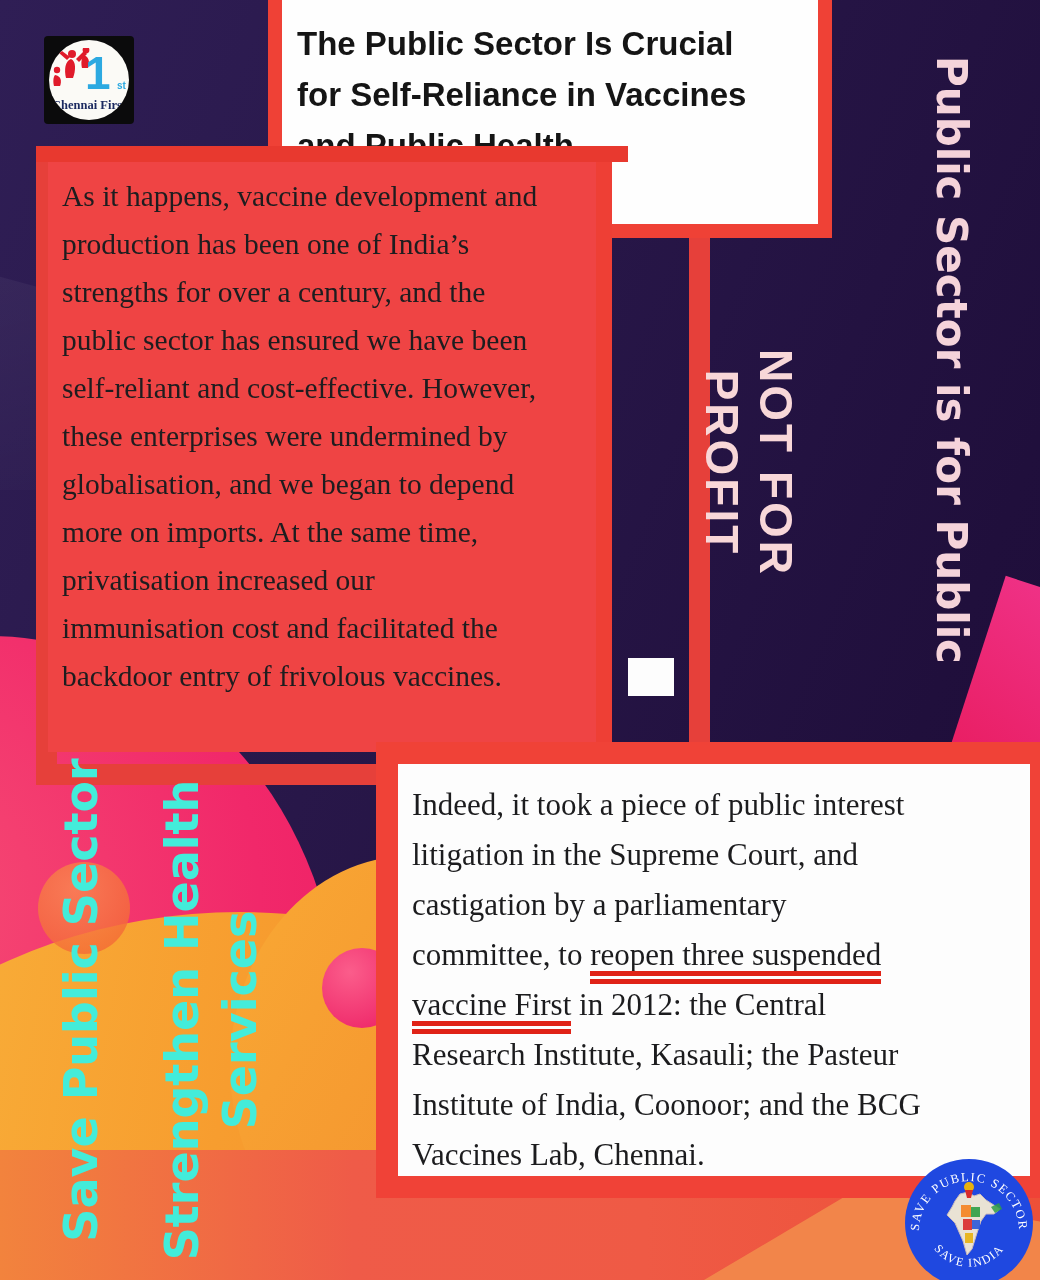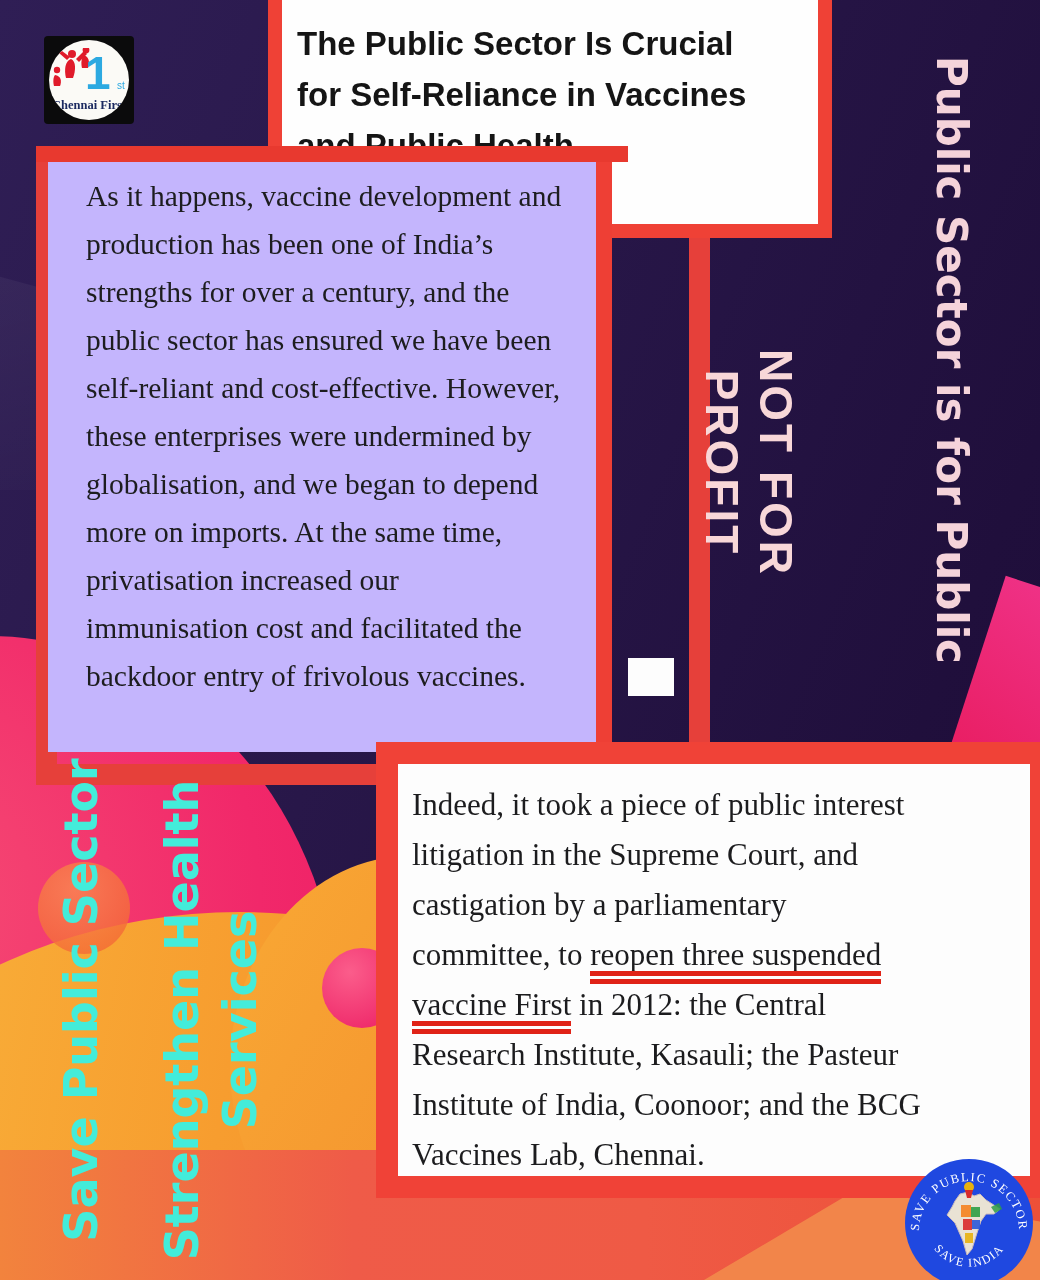--- a/index.html
+++ b/index.html
@@ -33,21 +33,21 @@
   
   #para1-frame{position:absolute;left:36px;top:146px;width:632px;height:597px;
       border:21px solid #e6403a;z-index:1;}
   #title-card{position:absolute;left:268px;top:0;width:564px;height:238px;box-sizing:border-box;
       background:#fefefe;border-left:14px solid #ef4136;border-right:14px solid #ef4136;
       border-bottom:14px solid #ef4136;z-index:2;}
   #title-text{padding:18px 14px 0 15px;font-weight:bold;font-size:33px;line-height:51px;
       color:#151515;letter-spacing:0;}
   #para1-topstrip{position:absolute;left:36px;top:146px;width:592px;height:16px;background:#e8392f;z-index:4;}
   #para1-box{position:absolute;left:48px;top:162px;width:564px;height:590px;box-sizing:border-box;
-      background:#c4b5fd;border-right:16px solid #ee3f35;z-index:3;padding-left:24px;}
+      background:#ef4444;border-right:16px solid #ee3f35;z-index:3;}
   #para1-text{padding:10px 12px 0 14px;white-space:nowrap;
       font-family:"Liberation Serif",serif;font-size:29.5px;line-height:48px;color:#1d1d1f;}
   #para2-card{position:absolute;left:376px;top:742px;width:676px;height:456px;box-sizing:border-box;
       background:#fdfdfd;border:22px solid #f04237;z-index:3;}
   #para2-text{padding:16px 18px 0 14px;white-space:nowrap;
       font-family:"Liberation Serif",serif;font-size:31px;line-height:50px;color:#1c1c1e;}
   .redline{position:relative;}
   .redline::before,.redline::after{content:"";position:absolute;left:0;right:0;height:5px;background:#e02317;}
   .redline::before{bottom:-4px;}
   .redline::after{bottom:-12px;}
@@ -63,21 +63,21 @@
   #strengthen-health{left:-57px;top:960px;width:540px;height:120px;transform:rotate(-90deg);
       font-size:46px;line-height:58px;color:#43ecda;font-family:"DejaVu Sans",sans-serif;}
 
   
   #logo{position:absolute;left:44px;top:36px;width:90px;height:88px;background:#0b0b0c;
       border-radius:4px;z-index:5;}
   #logo-circle{position:absolute;left:5px;top:4px;width:80px;height:80px;border-radius:50%;
       background:#fbfaf6;overflow:hidden;}
   #logo-num{position:absolute;left:36px;top:6px;font-weight:bold;font-size:46px;color:#2ca9e1;
       font-family:"Liberation Sans",sans-serif;}
-  #logo-st{position:absolute;left:68px;top:40px;font-weight:normal;font-size:10px;color:#2ca9e1;}
+  #logo-st{position:absolute;left:68px;top:40px;font-weight:bold;font-size:10px;color:#2ca9e1;}
   #logo-caption{position:absolute;left:0;width:80px;top:58px;text-align:center;
       font-family:"Liberation Serif",serif;font-weight:bold;font-size:12.5px;color:#1c2a60;}
 
   
   #badge{position:absolute;left:903px;top:1157px;width:132px;height:132px;z-index:6;}
 </style>
 </head>
 <body>
 
 <div id="bg">

